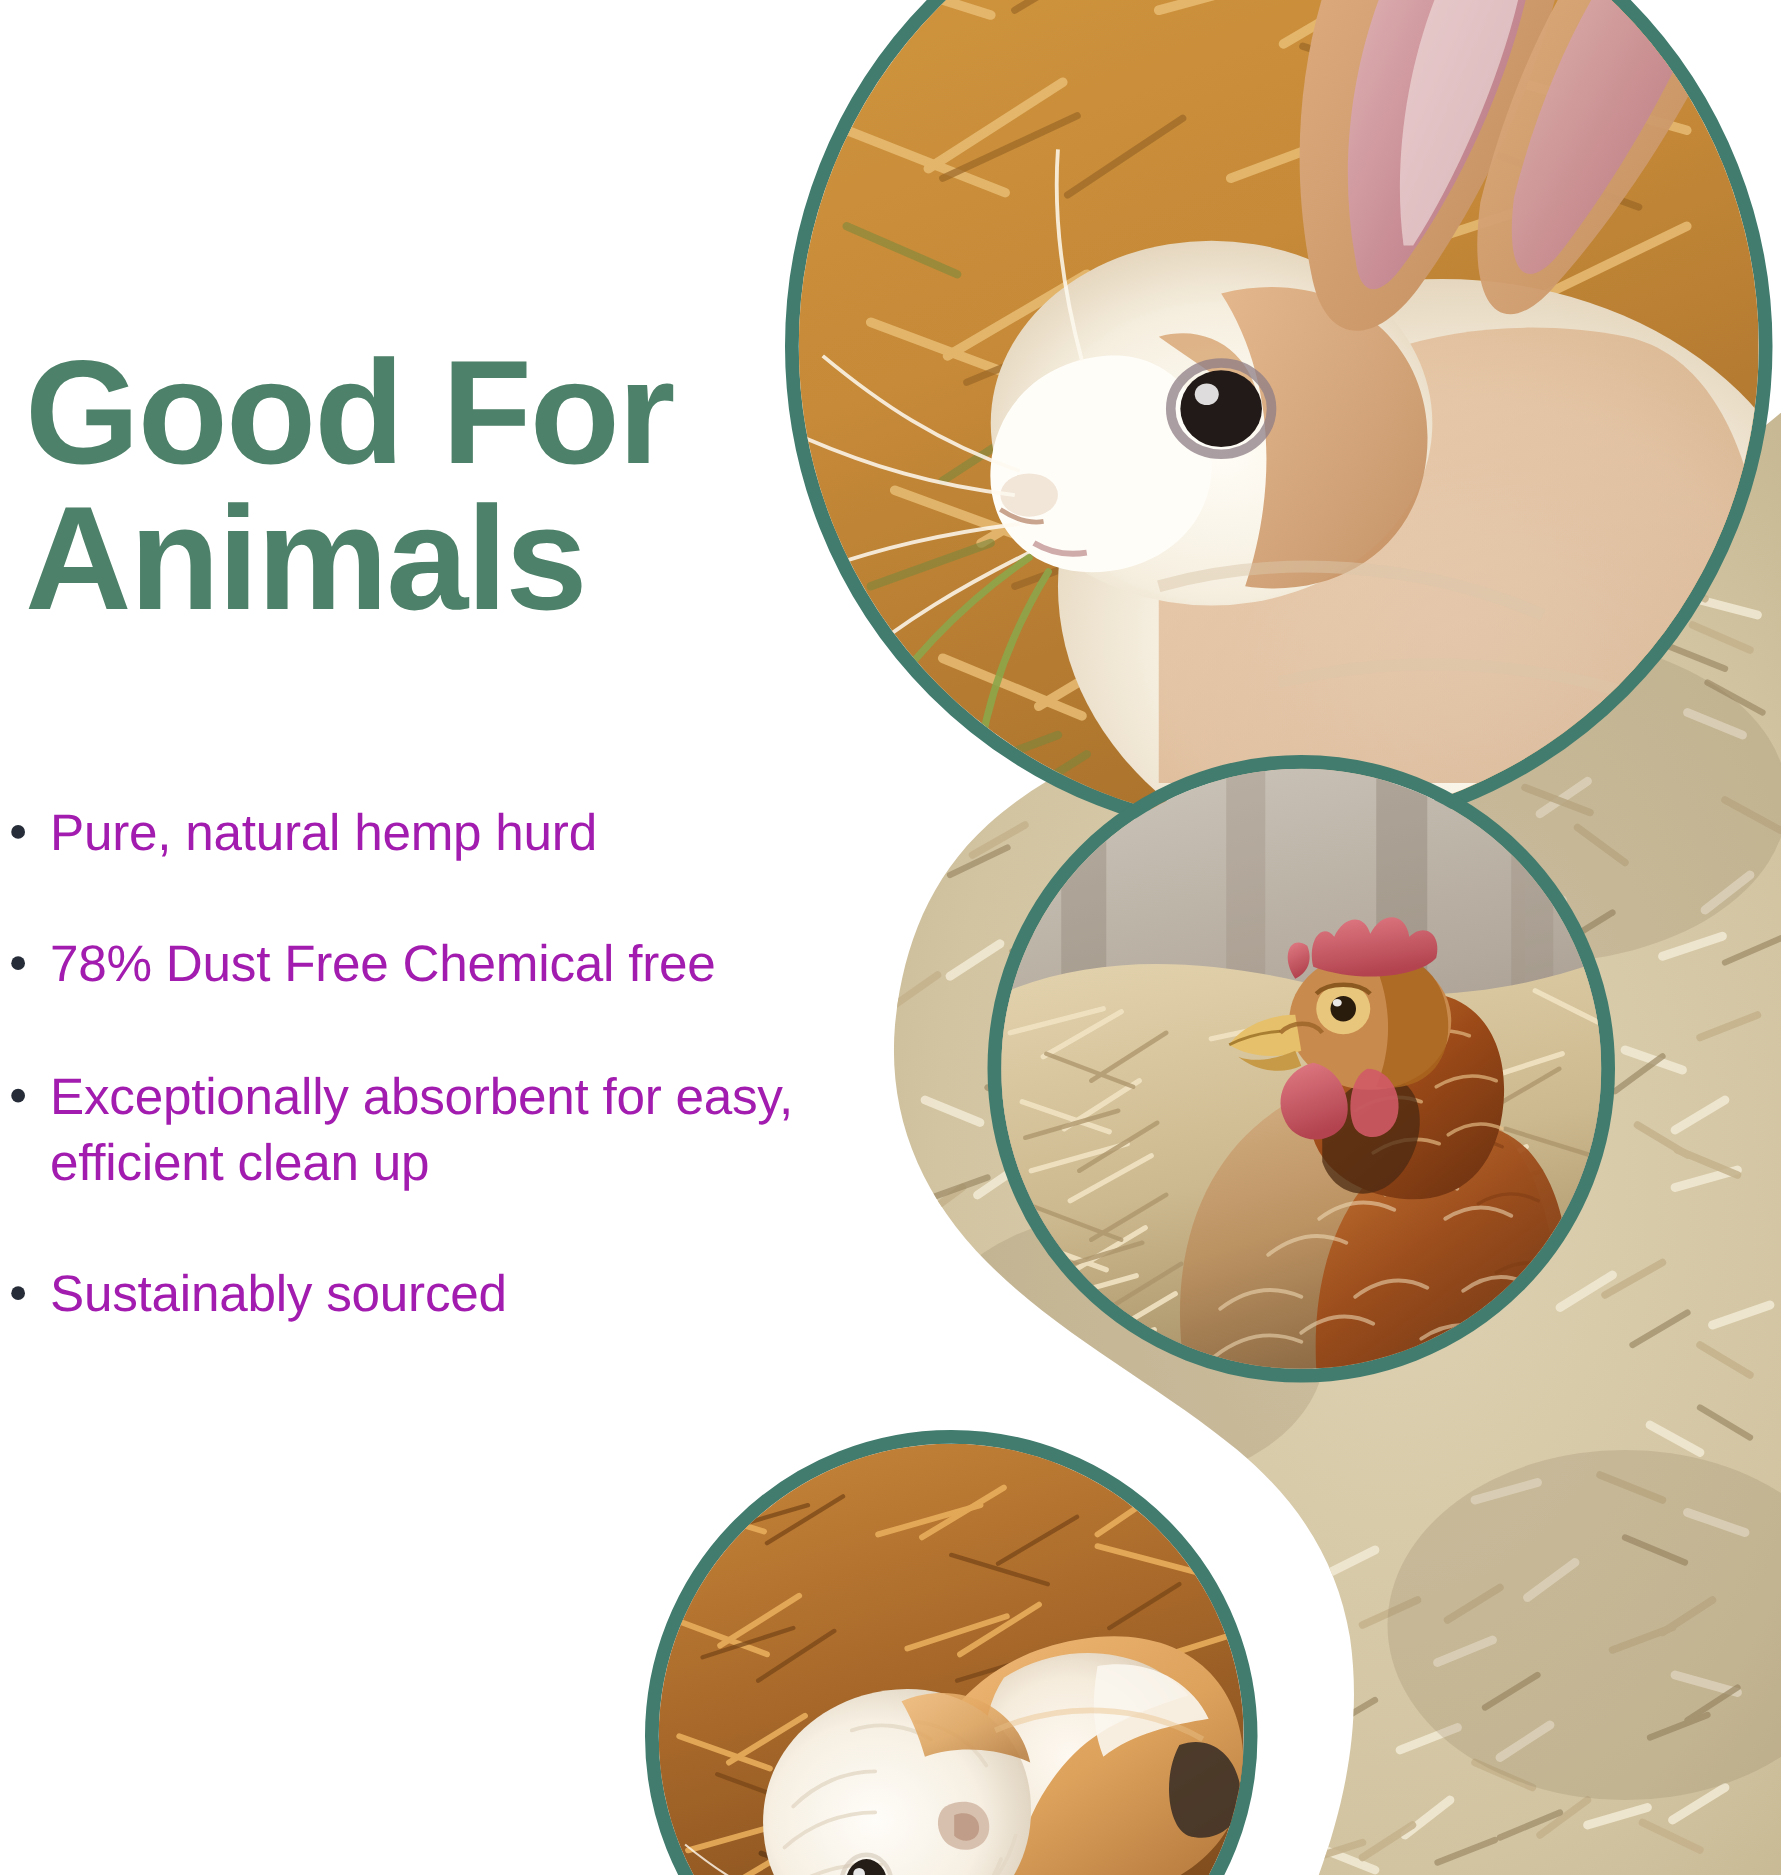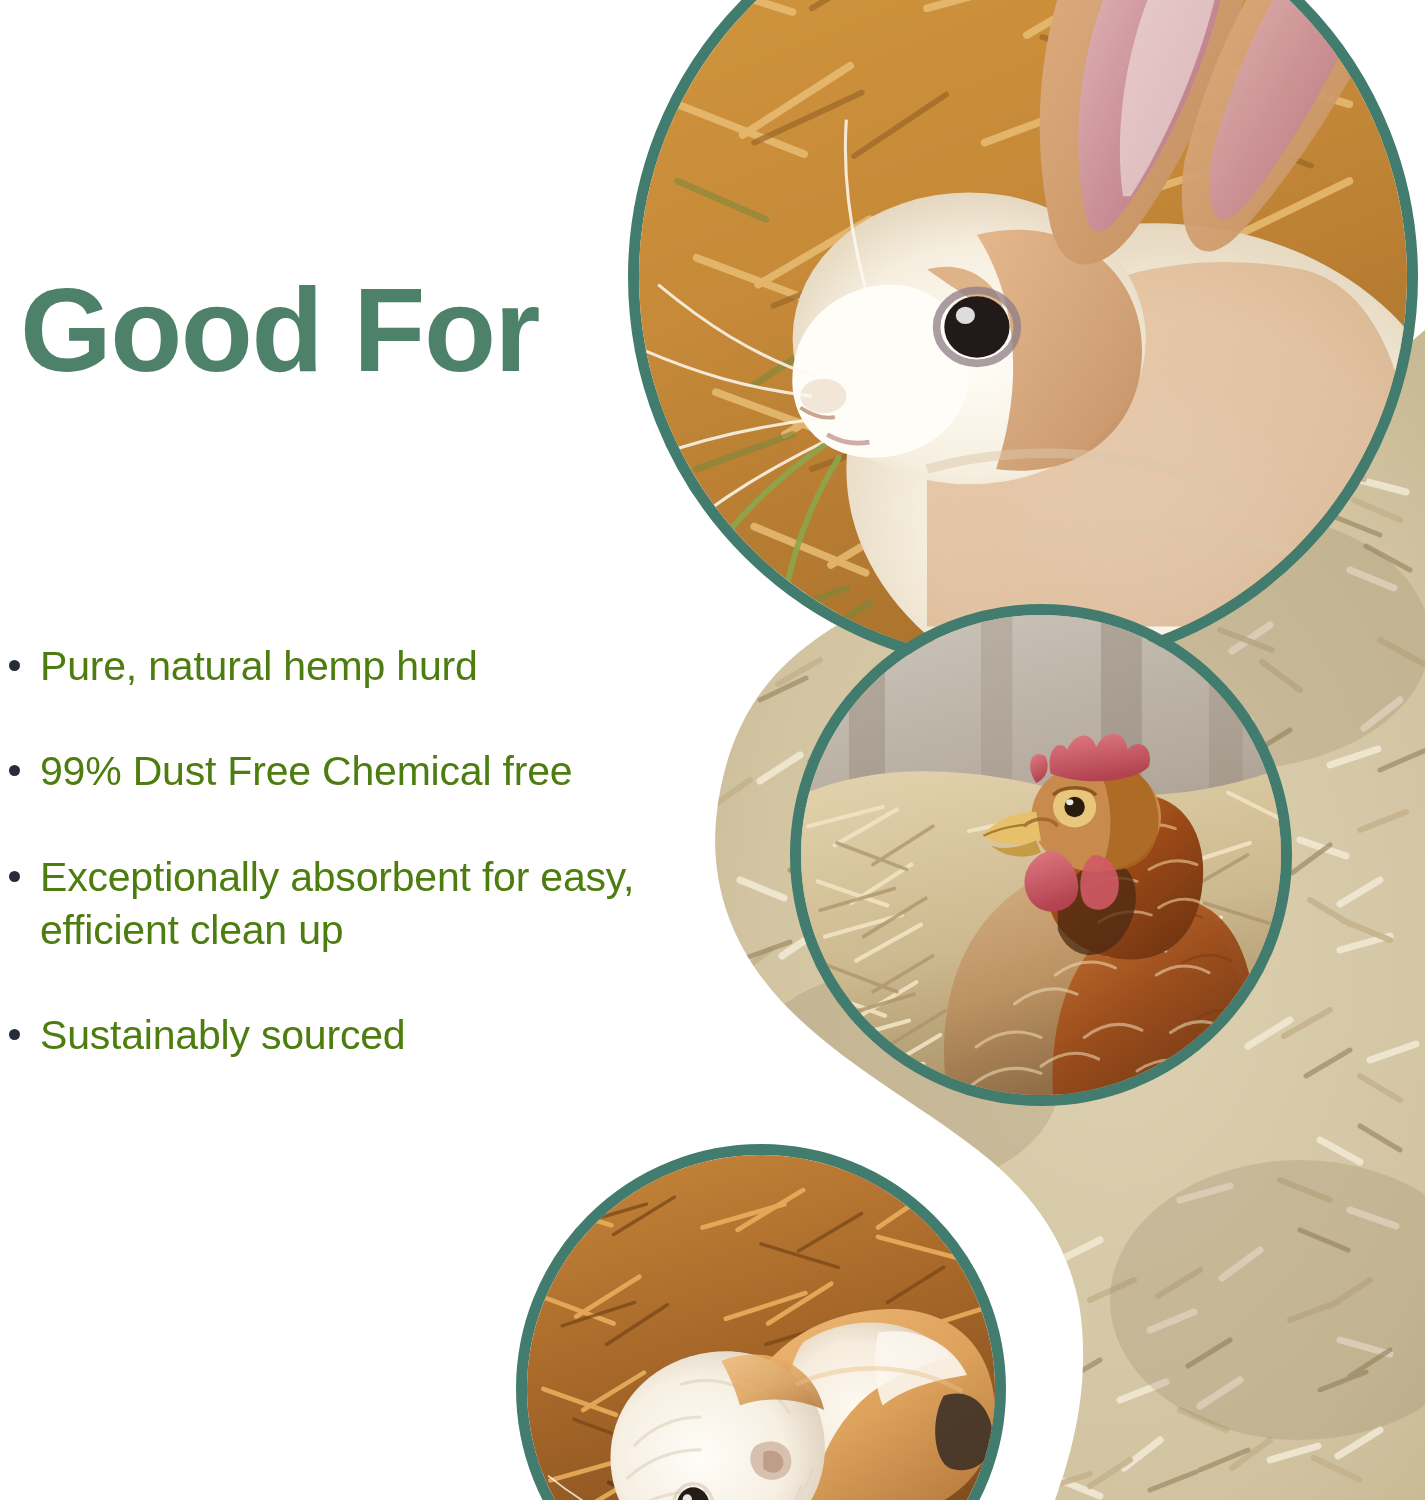--- a/index.html
+++ b/index.html
@@ -59,21 +59,21 @@
     padding: 0;
     list-style: none;
     pointer-events: auto;
   }
   .bullet-item {
     position: relative;
     padding-left: 34px;
     margin-bottom: 52px;
     font-size: 41px;
     line-height: 1.30;
-    color: #4d7c0f;
+    color: #a21caf;
     letter-spacing: -0.2px;
   }
   .bullet-item:last-child { margin-bottom: 12px; }
   .bullet-dot {
     position: absolute;
     left: 3px;
     top: 20px;
     width: 11px;
     height: 11px;
     border-radius: 50%;
@@ -265,30 +265,31 @@
           <ellipse cx="1100" cy="380" rx="180" ry="110" fill="#a8966f"></ellipse>
         </g>
       </g>
     </svg>
   </div>
 
   <div class="text-col">
 
     <h1 class="headline">
       <span class="ln">Good For</span>
+      <span class="ln">Animals</span>
     </h1>
 
     <ul class="bullets">
       <li class="bullet-item">
         <span class="bullet-dot"></span>
         <span>Pure, natural hemp hurd</span>
       </li>
       <li class="bullet-item">
         <span class="bullet-dot"></span>
-        <span>99% Dust Free Chemical free</span>
+        <span>78% Dust Free Chemical free</span>
       </li>
       <li class="bullet-item">
         <span class="bullet-dot"></span>
         <span>Exceptionally absorbent for easy, efficient clean up</span>
       </li>
       <li class="bullet-item">
         <span class="bullet-dot"></span>
         <span>Sustainably sourced</span>
       </li>
     </ul>

